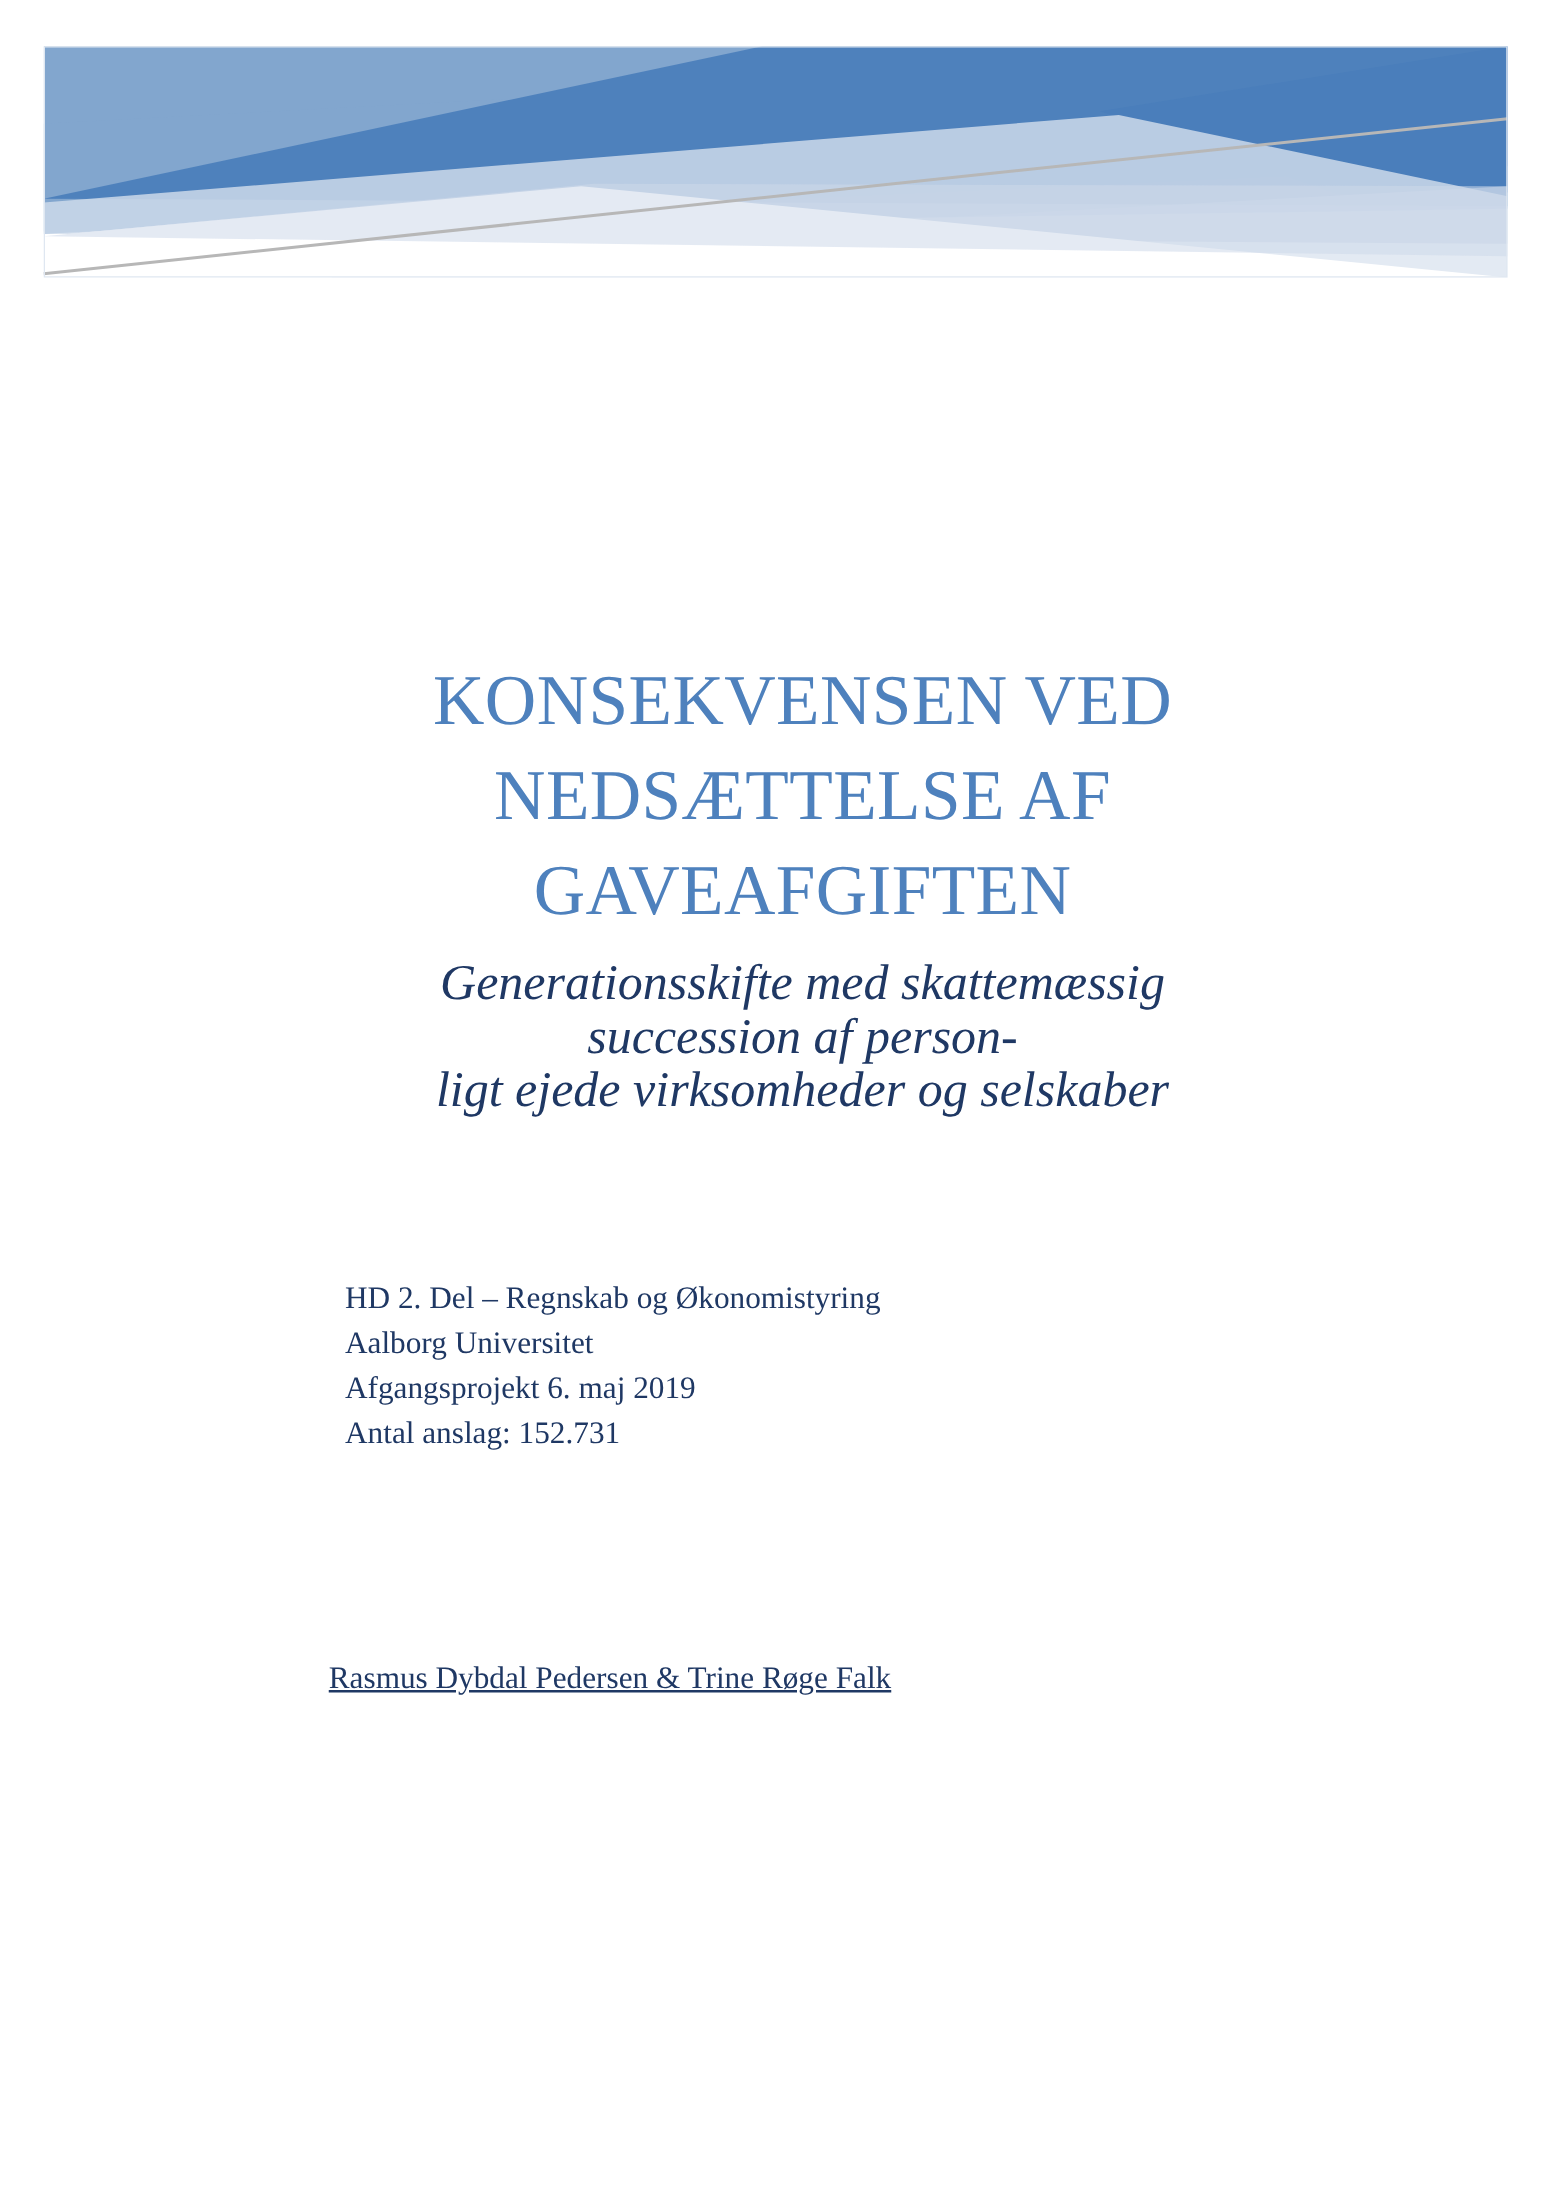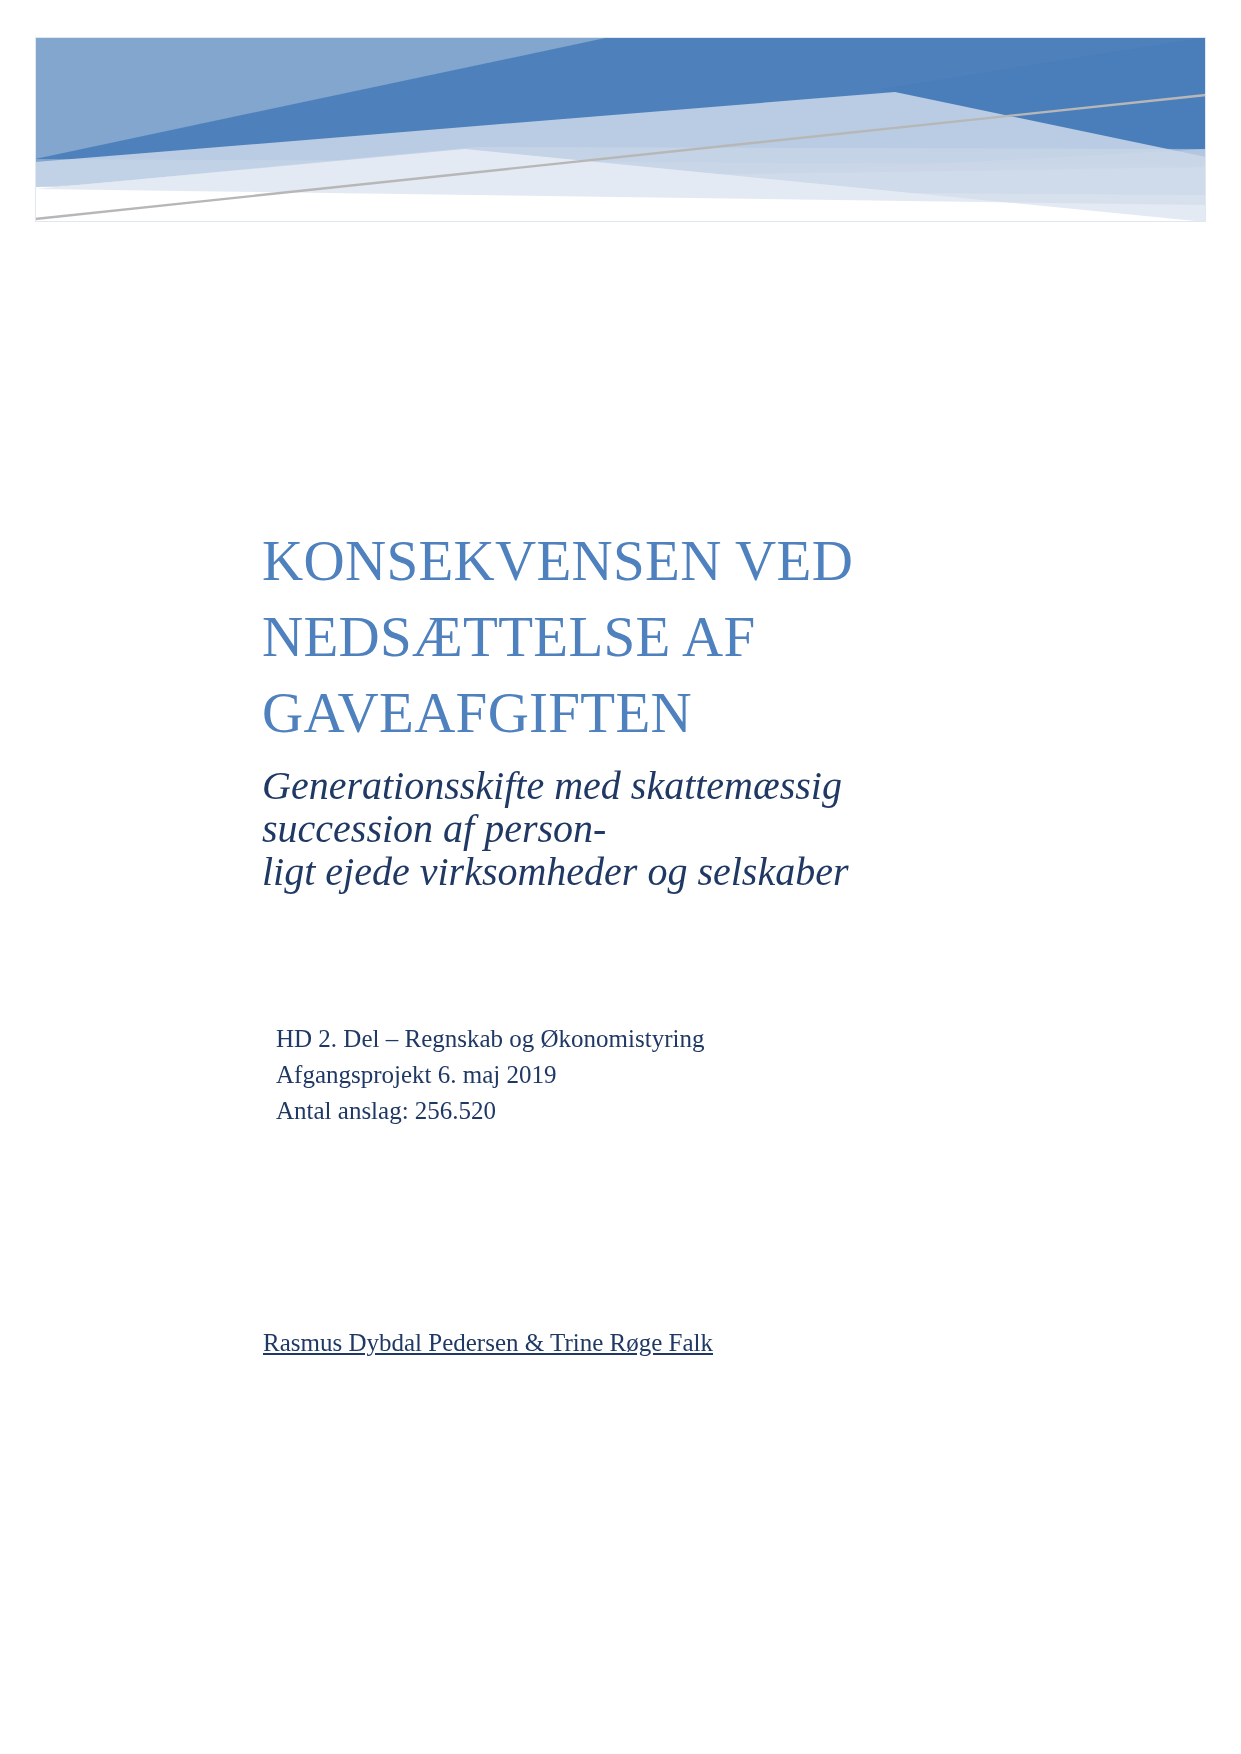--- a/index.html
+++ b/index.html
@@ -28,20 +28,21 @@
     display: block;
     overflow: visible;
   }
 
   
   .title-block {
     position: absolute;
     left: 262px;
     top: 523px;
     width: 760px;
+    text-align: center;
   }
   .doc-title {
     color: #4e81bd;
     font-size: 57px;
     line-height: 76px;
     letter-spacing: 0.3px;
     margin: 0;
     font-weight: normal;
     white-space: pre-line;
   }
@@ -123,18 +124,19 @@
 </div>
 
 <div class="title-block">
   <h1 class="doc-title">KONSEKVENSEN VED NEDSÆTTELSE AF GAVEAFGIFTEN</h1>
   <p class="doc-subtitle">Generationsskifte med skattemæssig succession af person-
 ligt ejede virksomheder og selskaber</p>
 </div>
 
 <div class="meta-block">
   <span class="meta-line">HD 2. Del – Regnskab og Økonomistyring</span>
+  <span class="meta-line">Aalborg Universitet</span>
   <span class="meta-line">Afgangsprojekt 6. maj 2019</span>
-  <span class="meta-line">Antal anslag: 256.520</span>
+  <span class="meta-line">Antal anslag: 152.731</span>
   <span class="meta-gap"></span>
 </div>
 
 <div class="authors">Rasmus Dybdal Pedersen &amp; Trine Røge Falk</div>
 
 </body></html>

